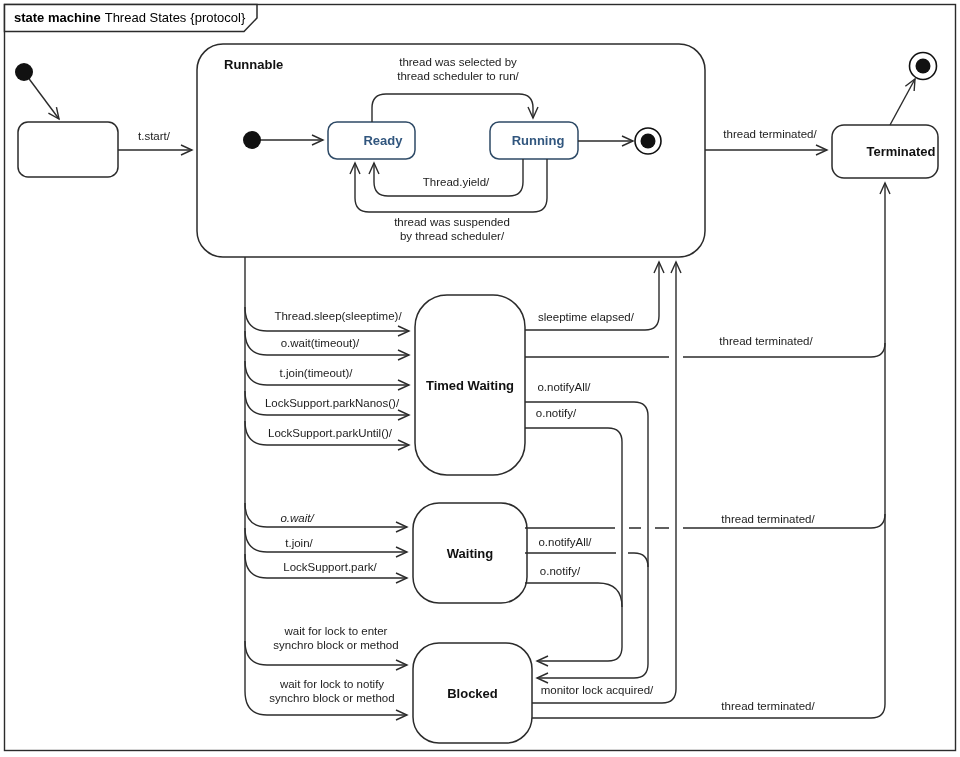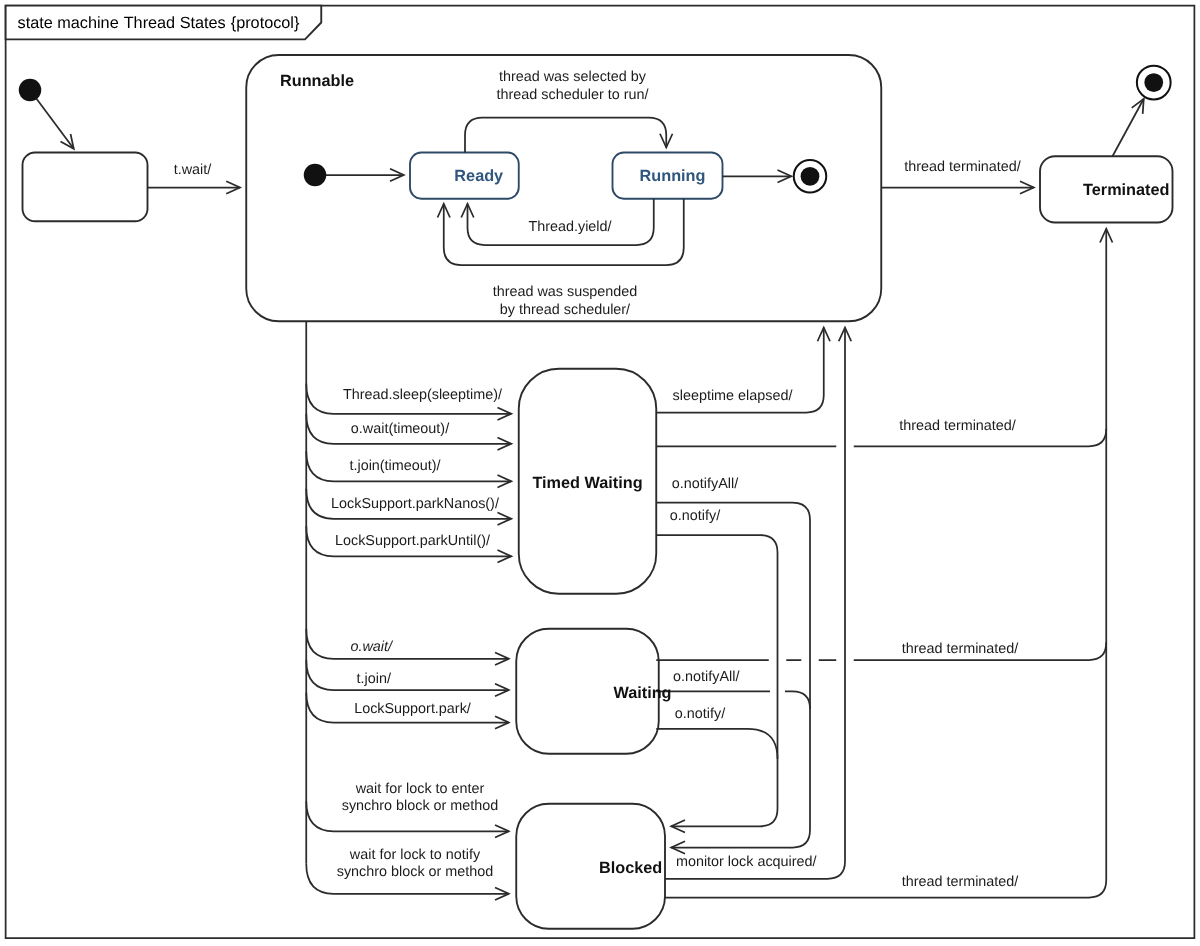--- a/index.html
+++ b/index.html
@@ -22,21 +22,21 @@
   .lbl span { display:block; }
   .state-label {
     position:absolute; display:flex; align-items:center; justify-content:center;
     font-weight:bold; font-size:13px; color:#111;
   }
   .state-label.blue { color:var(--inner-text); }
   .composite-label { position:absolute; font-weight:bold; font-size:13px; color:#111; }
   #title {
     position:absolute; left:14px; top:10px; font-size:13px; color:#000; white-space:nowrap;
   }
-  #title .kw { font-weight:normal; }
+  #title .kw { font-weight:bold; }
   #title .nm { margin-left:4px; }
   #title .md { margin-left:4px; }
 </style>
 </head>
 <body>
 
 <div id="canvas">
 
   <svg width="960" height="757" viewBox="0 0 960 757">
     <defs>
@@ -100,30 +100,30 @@
 
   <div id="title">
     <span class="kw">state machine</span><span class="nm">Thread States</span><span class="md">{protocol}</span>
   </div>
 
   <div class="composite-label" style="left:224px;top:57px;">Runnable</div>
   <div class="state-label blue" style="left:328px;top:122px;width:110px;height:37px;">Ready</div>
   <div class="state-label blue" style="left:490px;top:122px;width:96px;height:37px;">Running</div>
   <div class="state-label" style="left:832px;top:125px;width:106px;height:53px;padding-left:16px;">Terminated</div>
   <div class="state-label" style="left:415px;top:295px;width:110px;height:180px;">Timed Waiting</div>
-  <div class="state-label" style="left:413px;top:503px;width:114px;height:100px;margin-left:44px;">Waiting</div>
-  <div class="state-label" style="left:413px;top:643px;width:119px;height:100px;padding-left:32px;">Blocked</div>
+  <div class="state-label" style="left:413px;top:503px;width:114px;height:100px;">Waiting</div>
+  <div class="state-label" style="left:413px;top:643px;width:119px;height:100px;">Blocked</div>
 
-  <div class="lbl" style="left:154px;top:130px;">t.wait/</div>
+  <div class="lbl" style="left:154px;top:130px;">t.start/</div>
   <div class="lbl" style="left:458px;top:56px;text-align:center;">
     <span>thread was selected by</span>
     <span>thread scheduler to run/</span>
   </div>
   <div class="lbl" style="left:456px;top:176px;">Thread.yield/</div>
-  <div class="lbl" style="left:452px;top:216px;margin-top:12px;">
+  <div class="lbl" style="left:452px;top:216px;">
     <span>thread was suspended</span>
     <span>by thread scheduler/</span>
   </div>
   <div class="lbl" style="left:770px;top:128px;">thread terminated/</div>
 
   <div class="lbl" style="left:338px;top:310px;">Thread.sleep(sleeptime)/</div>
   <div class="lbl" style="left:320px;top:337px;">o.wait(timeout)/</div>
   <div class="lbl" style="left:316px;top:367px;">t.join(timeout)/</div>
   <div class="lbl" style="left:332px;top:397px;">LockSupport.parkNanos()/</div>
   <div class="lbl" style="left:330px;top:427px;">LockSupport.parkUntil()/</div>

